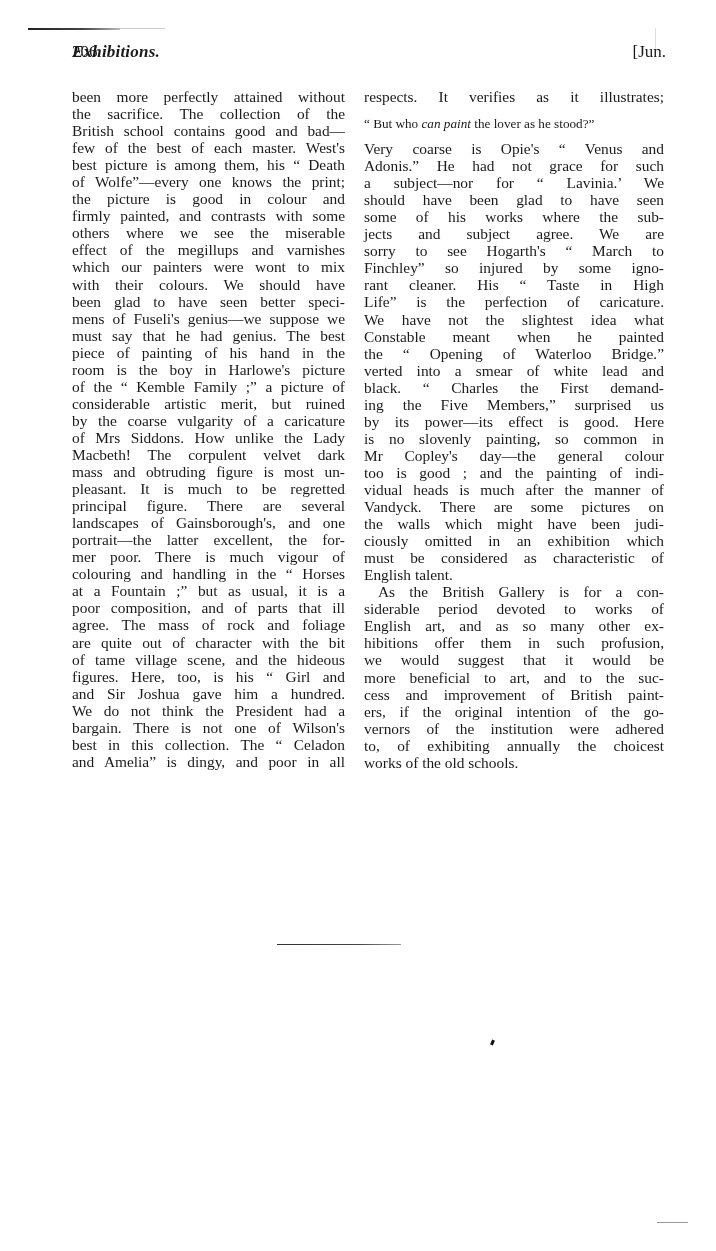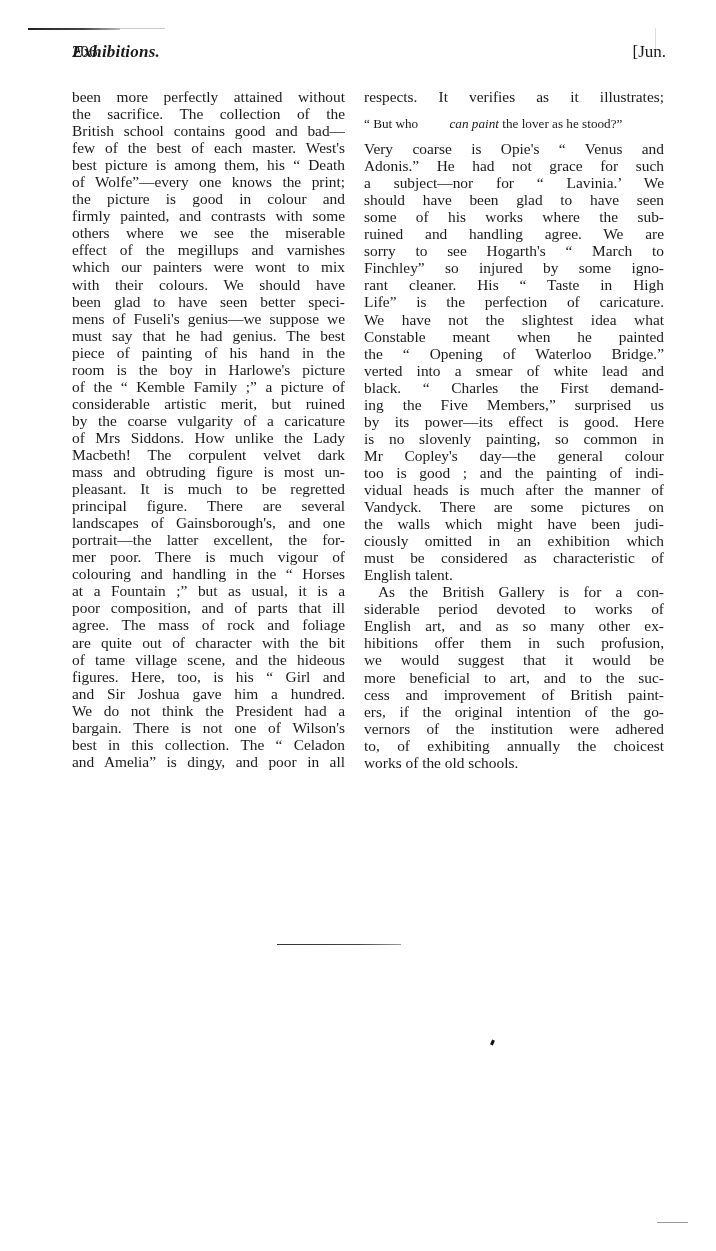--- a/index.html
+++ b/index.html
@@ -19,21 +19,21 @@
               text-align: justify; }
     .col-left { left: 72px; width: 273px; }
     .col-right { left: 364px; width: 300px; }
     .line { display: block; text-align: justify; text-align-last: justify; white-space: nowrap;
             overflow: visible; height: 17.05px; }
     .line.last { text-align-last: left; }
     .line.indent { padding-left: 14px; }
     .quote { display: block; font-size: 13.2px; margin: 10px 0 9px 0; white-space: nowrap;
              height: 16px; }
     .quote .it { font-style: italic; }
-    .it { font-style: italic; margin-left: 28px; }
+    .it { font-style: italic; }
     .bottom-rule { position: absolute; left: 277px; top: 944px; width: 124px; height: 1px;
                    background: linear-gradient(to right, #333 0%, #444 65%, #999 100%); }
     .ink-mark { position: absolute; left: 491px; top: 1040px; width: 3px; height: 5px;
                 background: #111; transform: rotate(25deg); }
     .corner-rule { position: absolute; left: 657px; top: 1222px; width: 31px; height: 1px; background: #999; }
   </style>
 </head>
 <body>
 
 <div class="top-rule"></div>
@@ -93,21 +93,21 @@
   <div id="right-before">
       <span class="line">respects.   It verifies as it illustrates;</span>
     </div>
   <span class="quote"><span>“ But who </span><span class="it">can paint</span><span> the lover as he stood?”</span></span>
   <div id="right-after">
       <span class="line">Very coarse is Opie's “ Venus and</span>
       <span class="line">Adonis.”  He had not grace for such</span>
       <span class="line">a subject—nor for “ Lavinia.’  We</span>
       <span class="line">should have been glad to have seen</span>
       <span class="line">some of his works where the sub-</span>
-      <span class="line">ruined and handling agree.   We are</span>
+      <span class="line">jects and subject agree.   We are</span>
       <span class="line">sorry to see Hogarth's “ March to</span>
       <span class="line">Finchley” so injured by some igno-</span>
       <span class="line">rant cleaner.  His “ Taste in High</span>
       <span class="line">Life” is the perfection of caricature.</span>
       <span class="line">We have not the slightest idea what</span>
       <span class="line">Constable meant when he painted</span>
       <span class="line">the “ Opening of Waterloo Bridge.”</span>
     </div>
   <div id="right-after-silver">
       <span class="line">verted into a smear of white lead and</span>

